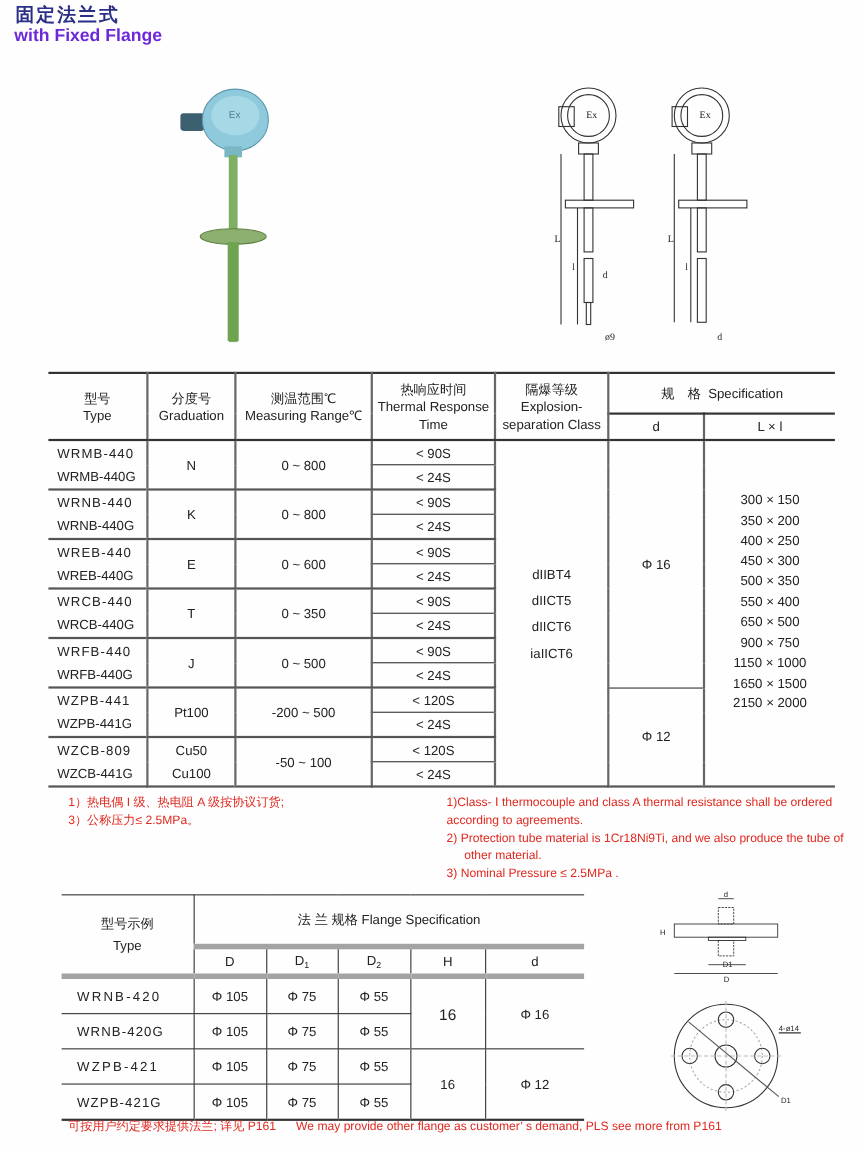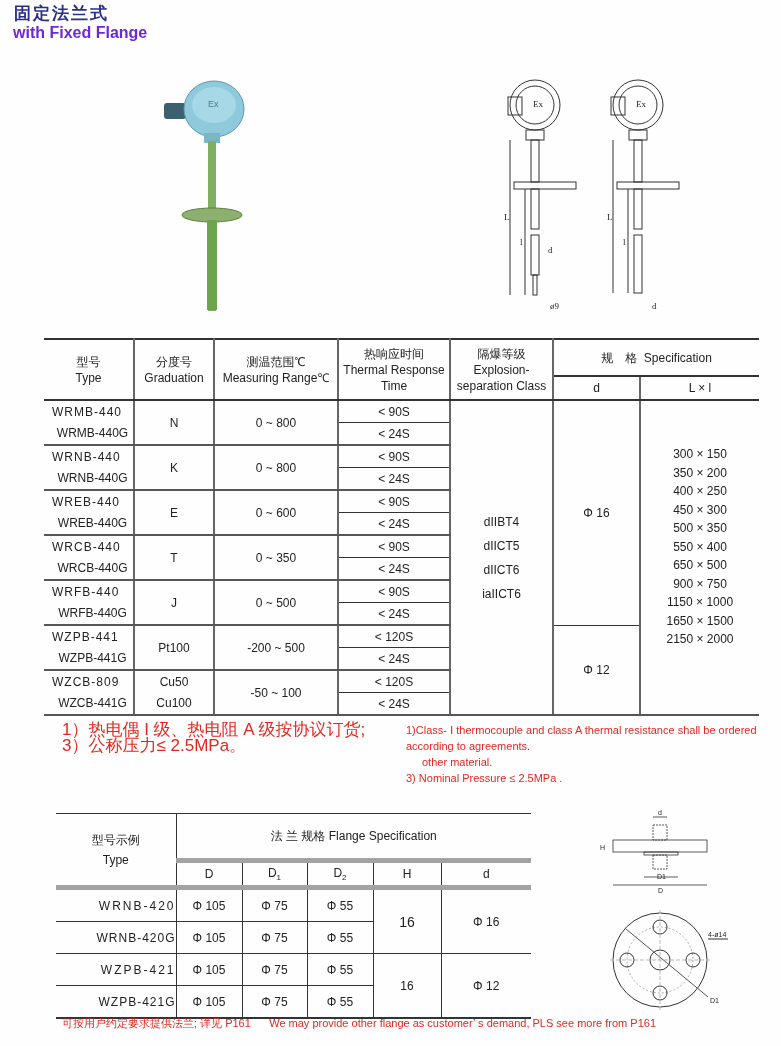--- a/index.html
+++ b/index.html
@@ -8,34 +8,34 @@
   .title-en{position:absolute;left:13px;top:24px;font-size:16px;font-weight:bold;color:#6d28d9;font-family:"Liberation Sans",sans-serif;}
   .photo{position:absolute;left:150px;top:75px;width:120px;height:240px;}
   .drawing{position:absolute;left:480px;top:75px;width:200px;height:240px;}
   table{border-collapse:collapse;position:absolute;}
   .t1{left:44px;top:338px;width:715px;}
   .t1 td,.t1 th{font-size:12px;text-align:center;padding:0;font-weight:normal;}
   .t1 th{border-right:2px solid #666;border-bottom:2px solid #333;line-height:16px;}
   .t1 thead tr:first-child th{border-top:2px solid #333;}
   .t1 td{border-right:2px solid #666;height:21px;}
   .t1 .type{text-align:left;padding-left:8px;letter-spacing:1px;margin-top:32px;}
-  .t1 .type.g{letter-spacing:0;text-align:center;}
+  .t1 .type.g{letter-spacing:0;}
   .t1 .grp td{border-bottom:2px solid #555;}
   .t1 .resp{border-bottom:1px solid #333;}
   .t1 td.last,.t1 th.last{border-right:none;}
-  .notes-cn{position:absolute;left:62px;top:722px;font-size:17px;color:#e0281f;line-height:16px;}
+  .notes-cn{position:absolute;left:62px;top:722px;font-size:11px;color:#e0281f;line-height:16px;}
   .notes-en{position:absolute;left:406px;top:722px;font-size:11px;color:#e0281f;line-height:16px;width:370px;}
   .notes-en .ind{padding-left:16px;}
   .t2{left:56px;top:813px;width:475px;}
   .t2 td,.t2 th{font-size:12px;text-align:center;padding:0;font-weight:normal;}
   .t2 thead tr:first-child th{border-top:1px solid #333;}
   .t2 th{border-bottom:5px solid #a3a3a3;border-right:1px solid #333;height:22px;}
   .t2 td{border-right:1px solid #333;height:31px;}
   .t2 .last{border-right:none;}
-  .t2 .type{text-align:right;padding-left:14px;letter-spacing:2px;}
+  .t2 .type{text-align:left;padding-left:14px;letter-spacing:2px;}
   .t2 .type.g{letter-spacing:1px;}
   .t2 .rb td{border-bottom:1px solid #333;}
   .t2 .rb2 td{border-bottom:2px solid #333;}
   sub{font-size:8px;}
   .flange-side{position:absolute;left:580px;top:805px;width:160px;height:95px;}
   .flange-top{position:absolute;left:600px;top:905px;width:140px;height:110px;}
   .footer{position:absolute;left:62px;top:1016px;font-size:11px;color:#e0281f;white-space:pre;}
 </style>
 </head>
 <body>
@@ -228,20 +228,21 @@
     </tbody>
 </table>
 
 <div class="notes-cn">
   <div>1）热电偶 I 级、热电阻 A 级按协议订货;</div>
   <div>3）公称压力≤ 2.5MPa。</div>
 </div>
 <div class="notes-en">
   <div>1)Class- Ⅰ thermocouple and class A thermal resistance shall be ordered</div>
   <div>according to agreements.</div>
+  <div>2)  Protection tube material is 1Cr18Ni9Ti, and we also produce the tube of</div>
   <div class="ind">other material.</div>
   <div>3)  Nominal Pressure  ≤ 2.5MPa .</div>
 </div>
 
 <table class="t2">
   <colgroup>
       <col style="width:120px">
       <col style="width:66px">
       <col style="width:65px">
       <col style="width:66px">

